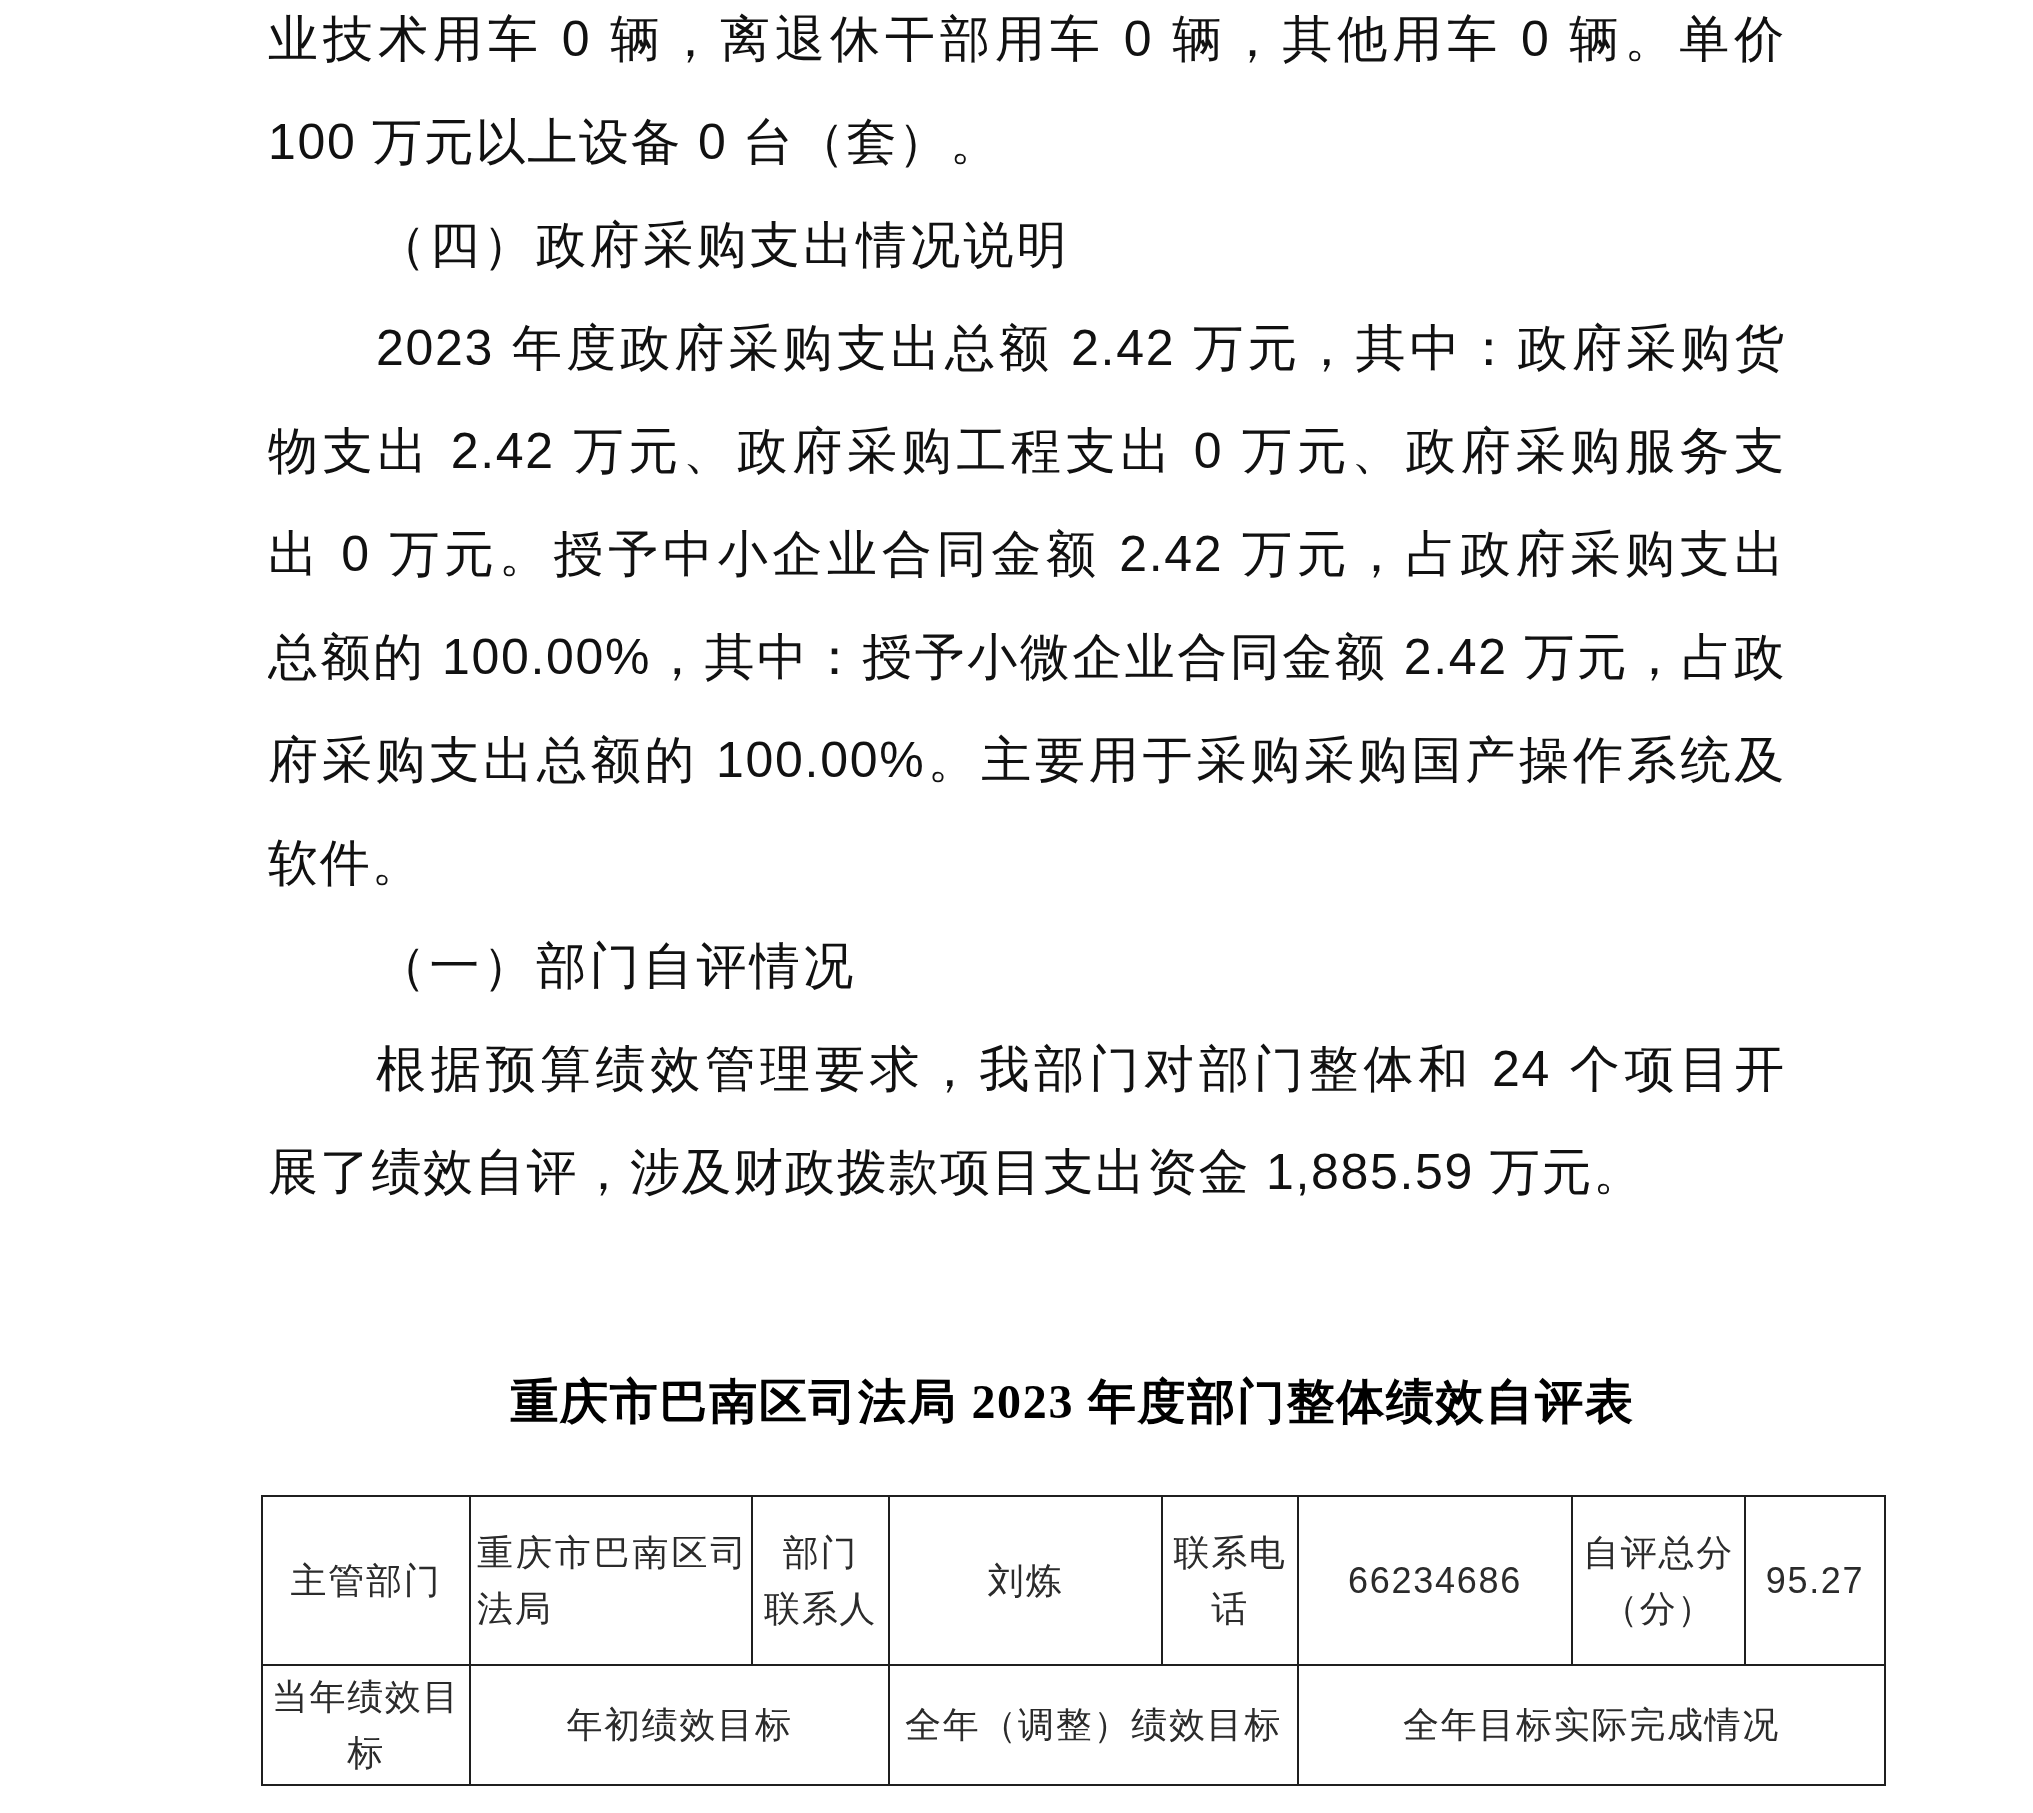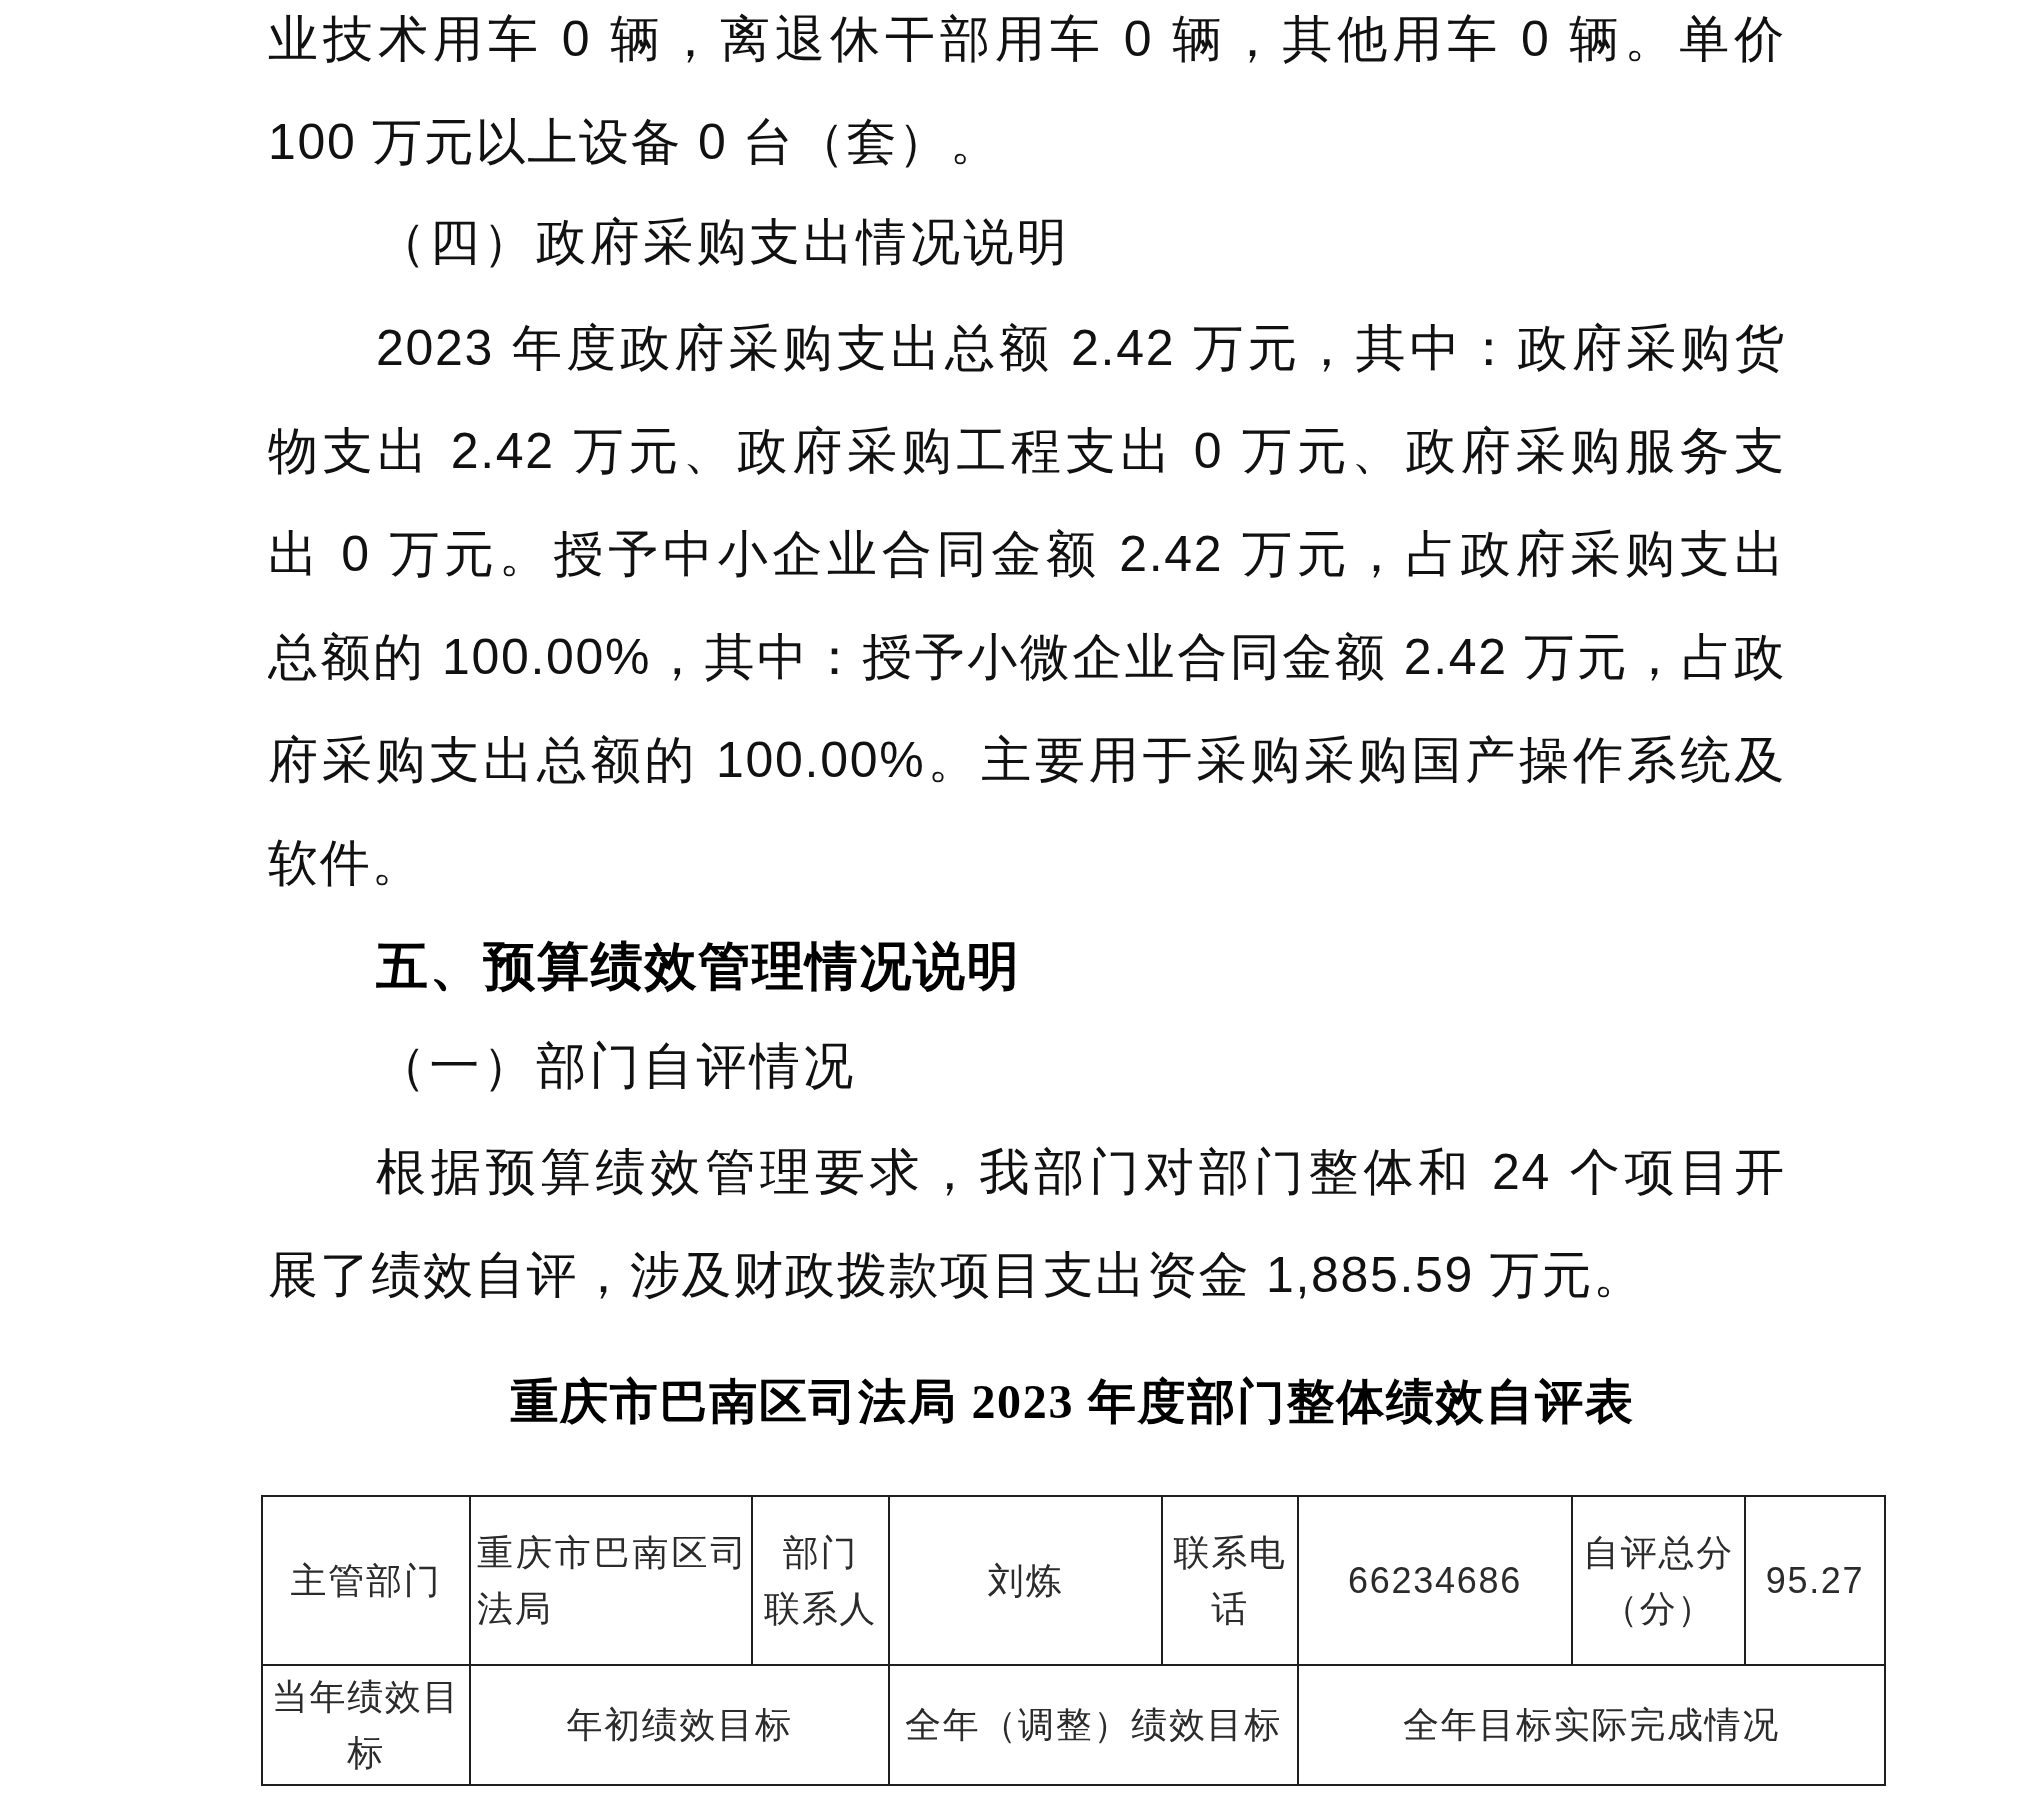--- a/index.html
+++ b/index.html
@@ -25,21 +25,21 @@
       color: #111111;
     }
     .ln {
       height: 103px;
       line-height: 103px;
       box-sizing: border-box;
       overflow: hidden;
     }
     .ln.full { text-align: justify; text-align-last: justify; }
     .ln.indent { padding-left: 108px; }
-    .ln.kai { font-family: Liberation Mono, monospace; letter-spacing: 3.4px; }
+    .ln.kai { font-family: Liberation Serif, serif; letter-spacing: 3.4px; }
     .ln.hei { font-family: "DejaVu Sans", sans-serif; font-weight: bold; font-size: 52px; letter-spacing: 1.7px; color: #000; }
 
     
     .table-title {
       position: absolute;
       left: 262px;
       width: 1621px;
       top: 1359px;
       height: 86px;
       line-height: 86px;
@@ -91,21 +91,20 @@
 
     <div class="ln indent kai">（四）政府采购支出情况说明</div>
 
     <div class="ln full indent">2023 年度政府采购支出总额 2.42 万元，其中：政府采购货</div>
     <div class="ln full">物支出 2.42 万元、政府采购工程支出 0 万元、政府采购服务支</div>
     <div class="ln full">出 0 万元。授予中小企业合同金额 2.42 万元，占政府采购支出</div>
     <div class="ln full">总额的 100.00%，其中：授予小微企业合同金额 2.42 万元，占政</div>
     <div class="ln full">府采购支出总额的 100.00%。主要用于采购采购国产操作系统及</div>
     <div class="ln">软件。</div>
 
-    <div class="ln indent hei">五、预算绩效管理情况说明</div>
 
     <div class="ln indent kai">（一）部门自评情况</div>
 
     <div class="ln full indent">根据预算绩效管理要求，我部门对部门整体和 24 个项目开</div>
     <div class="ln">展了绩效自评，涉及财政拨款项目支出资金 1,885.59 万元。</div>
   </div>
 
   <div class="table-title">重庆市巴南区司法局 2023 年度部门整体绩效自评表</div>
 
   <table class="perf-table">

